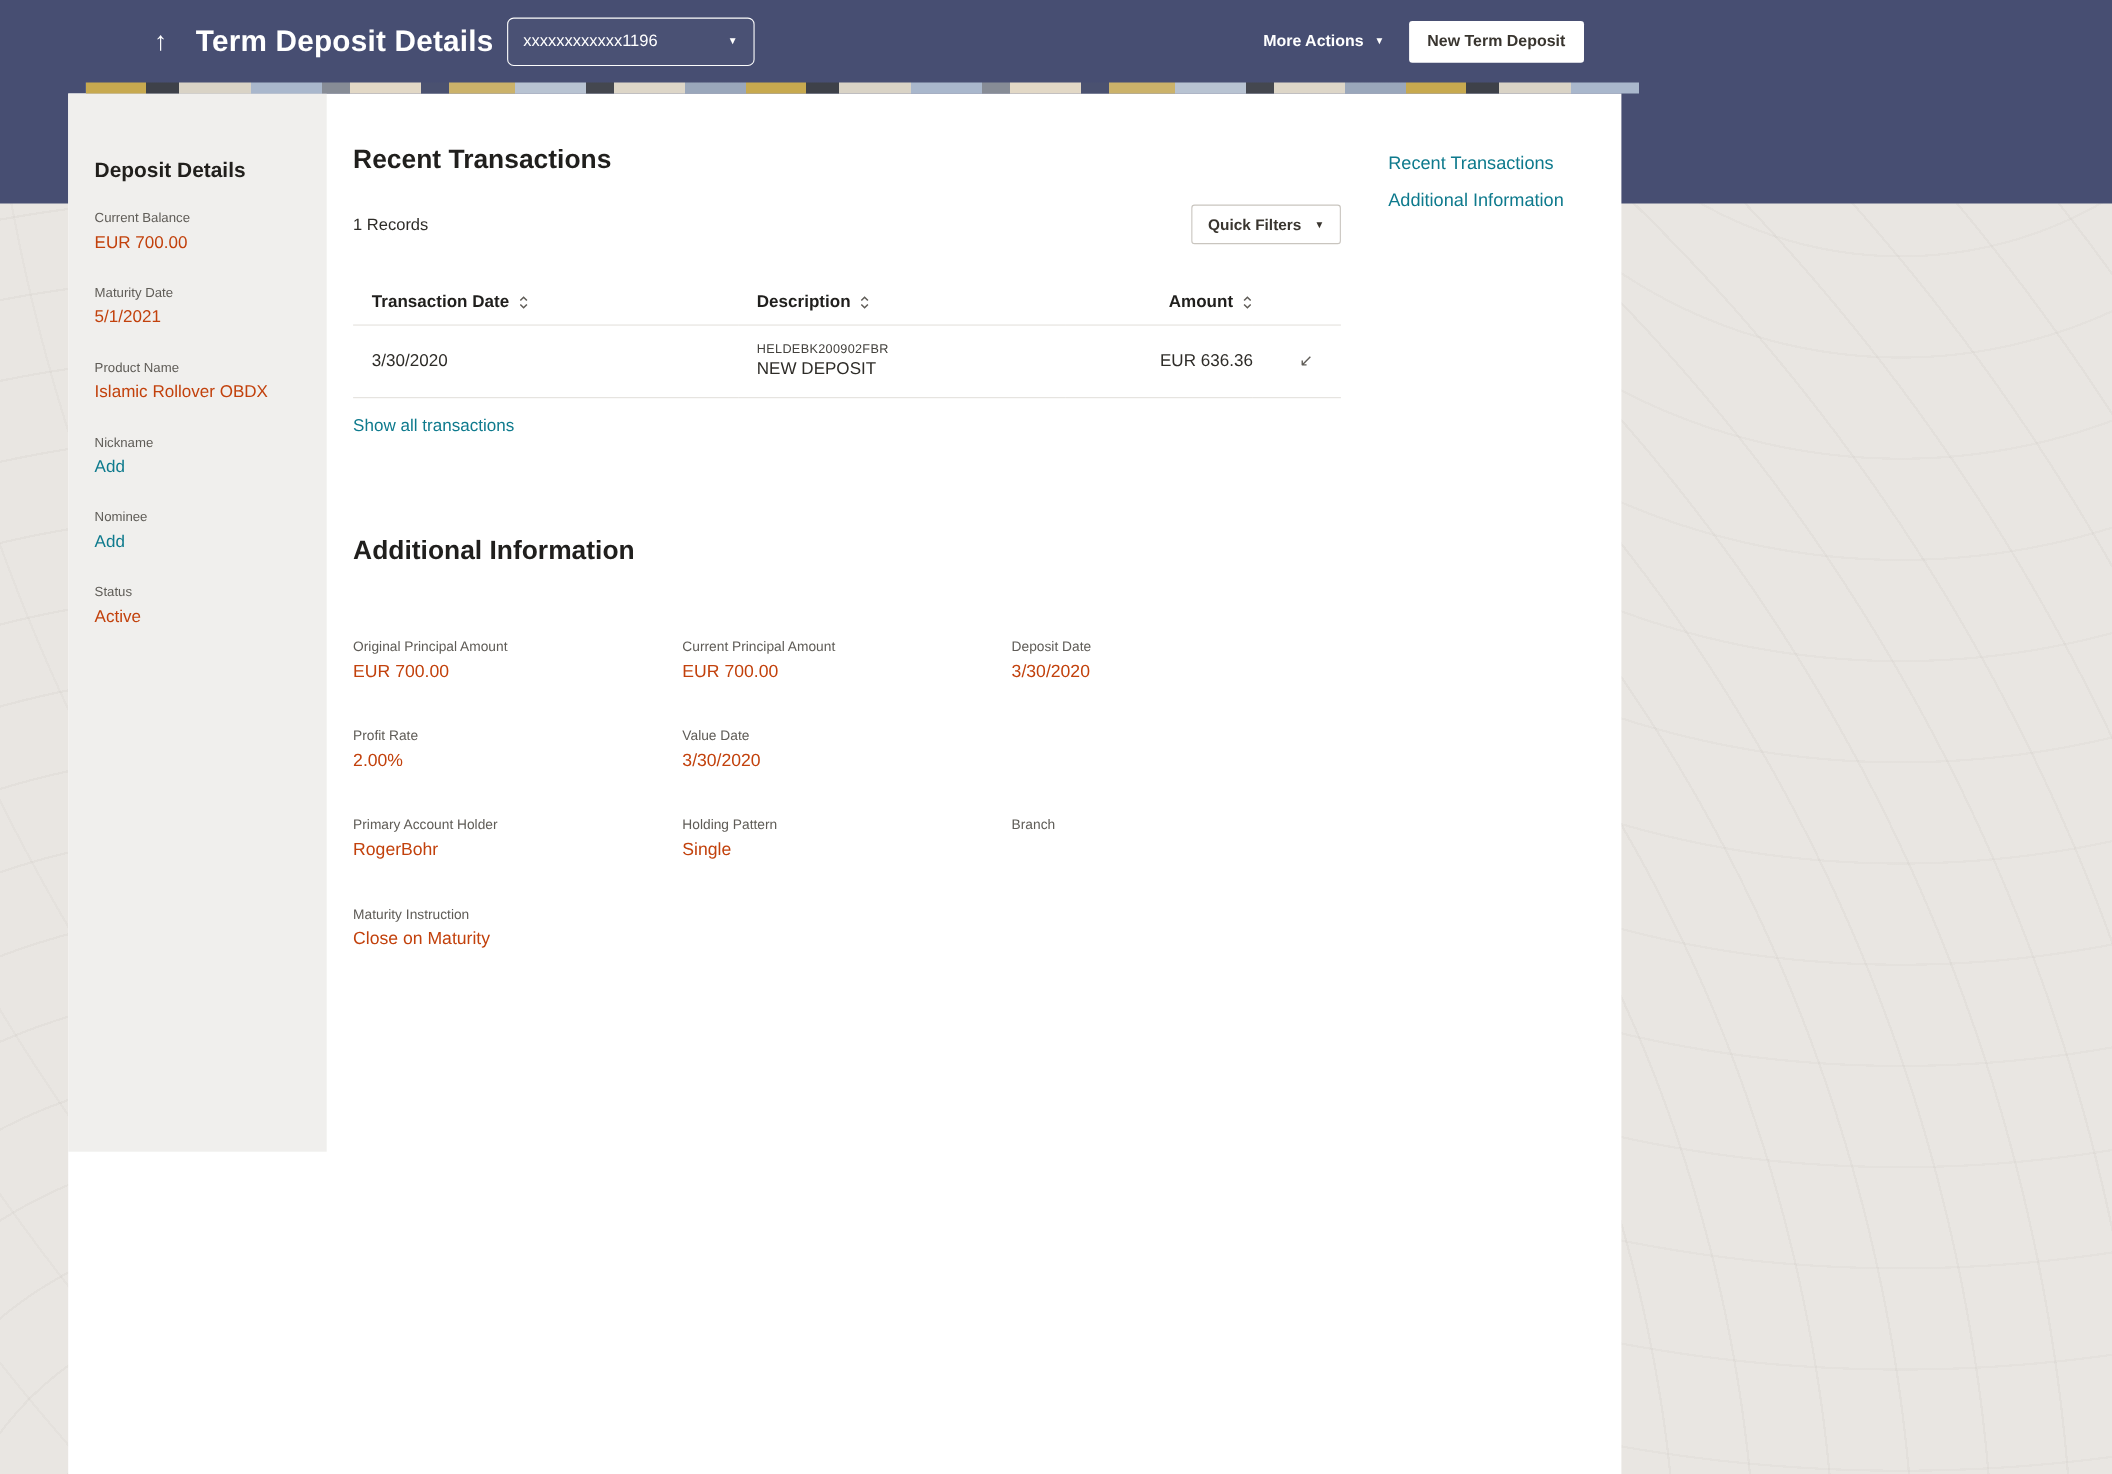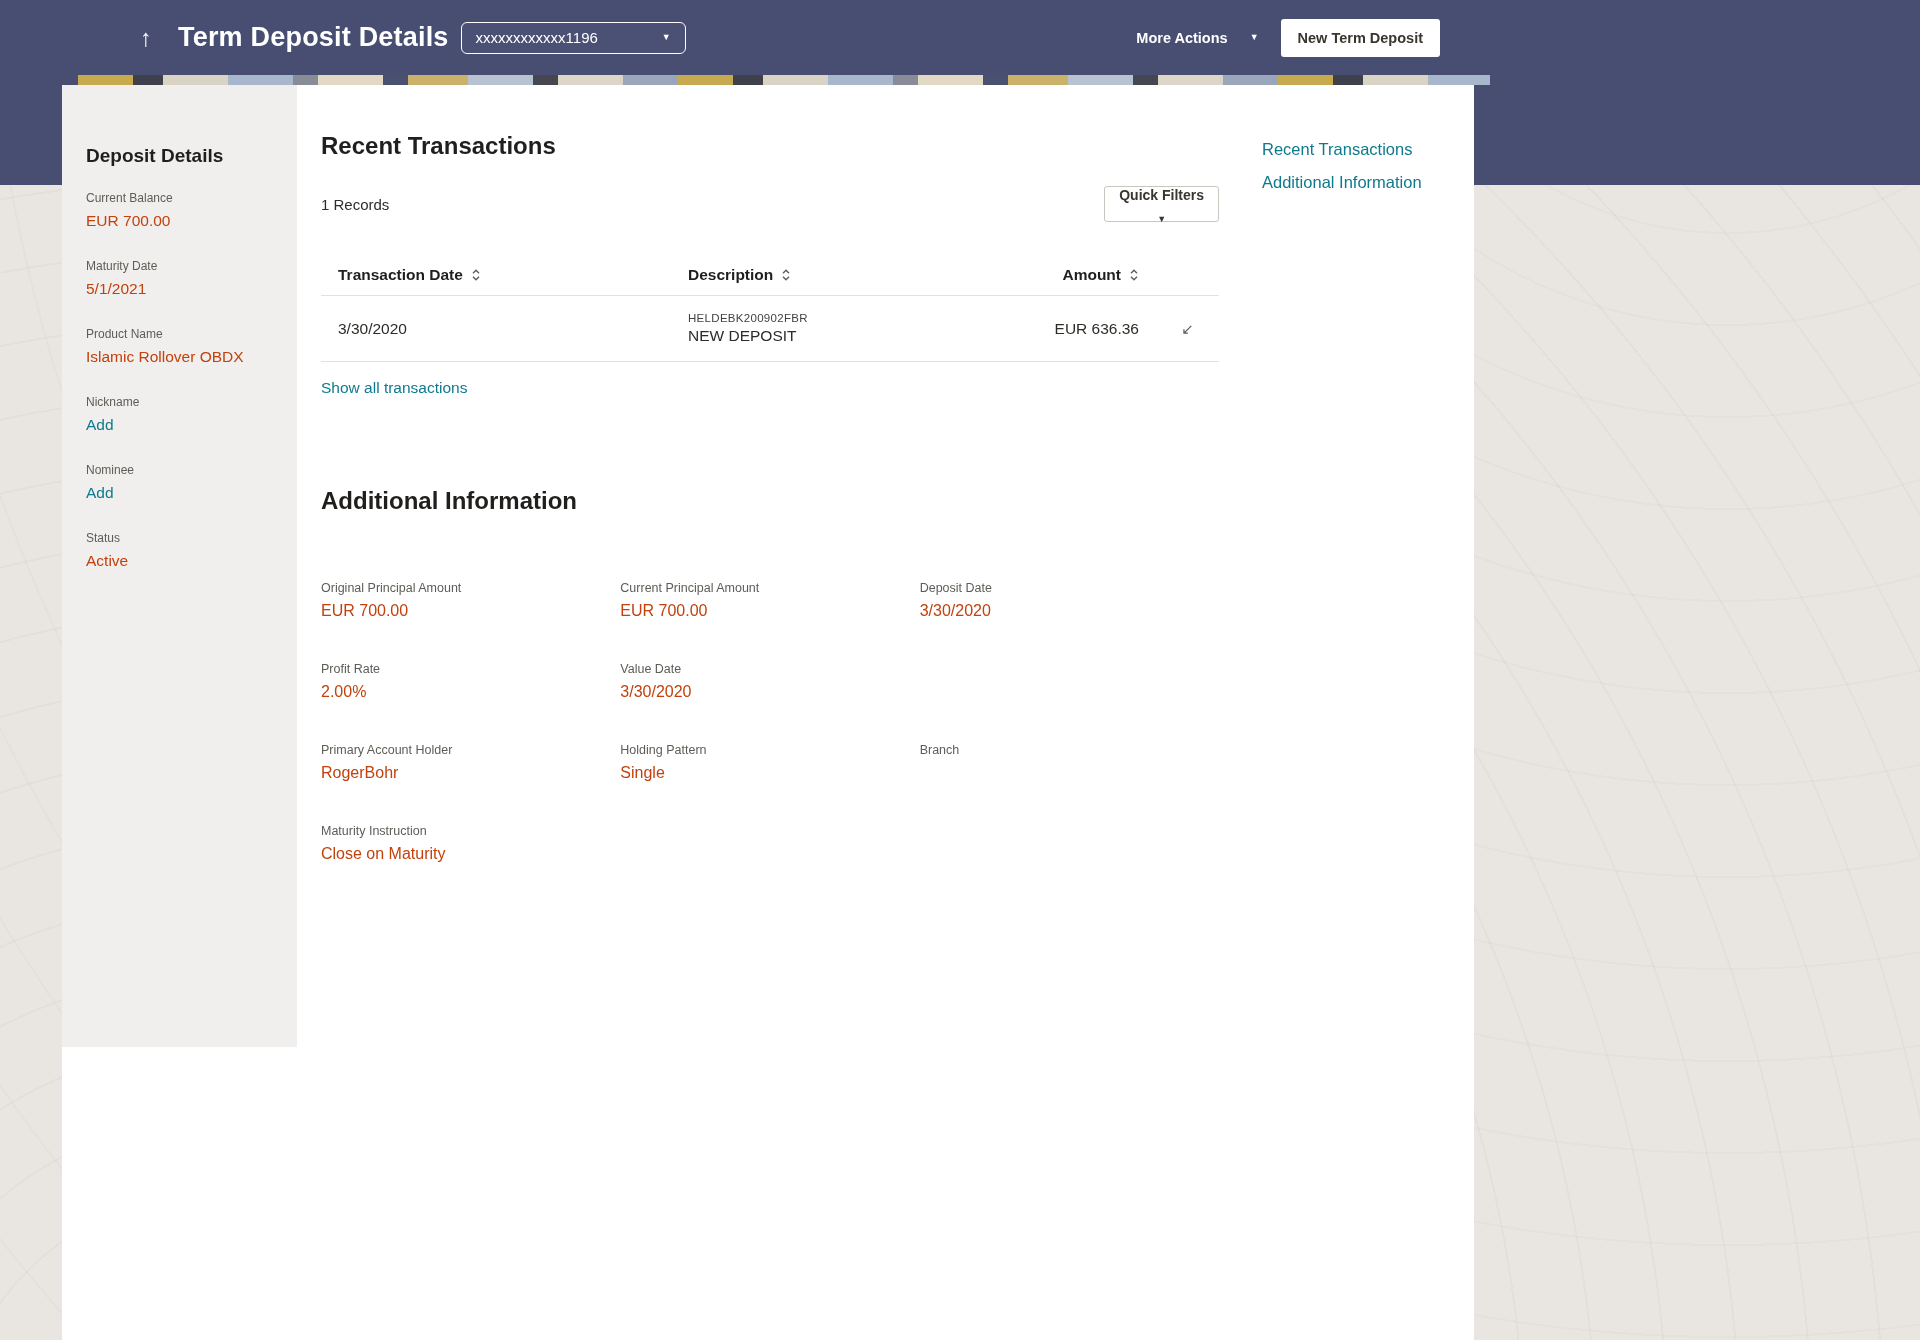--- a/index.html
+++ b/index.html
@@ -16,30 +16,30 @@
 
   
   .top-band { position:absolute; top:0; left:0; width:1920px; height:185px; background:#474e72; }
   .app-header {
     position:absolute; top:0; left:0; width:1920px; height:75px;
     display:flex; align-items:center; padding:0 480px 0 140px; z-index:5;
   }
   .back-arrow { color:#fff; font-size:24px; line-height:1; cursor:pointer; width:22px; }
   .page-title { color:#fff; font-size:27px; font-weight:bold; margin-left:16px; letter-spacing:.2px; white-space:nowrap; }
   .account-select {
-    margin-left:12px; width:225px; height:32px; border:1.5px solid #fdfdfd; border-radius:6px;
+    margin-left:12px; width:225px; height:44px; border:1.5px solid #fdfdfd; border-radius:6px;
     display:flex; align-items:center; justify-content:space-between; padding:0 14px;
     color:#fff; font-size:15px; cursor:pointer; background:rgba(255,255,255,0.02);
   }
   .chev { font-size:9px; line-height:1; }
   .account-select .chev { color:#fff; }
   .header-right { margin-left:auto; display:flex; align-items:center; gap:22px; }
   .more-actions {
     background:transparent; border:none; color:#fff; font-family:inherit;
-    font-size:14.5px; font-weight:bold; display:flex; align-items:center; gap:22px; cursor:pointer;
+    font-size:14.5px; font-weight:bold; display:flex; align-items:center; gap:10px; cursor:pointer;
   }
   .more-actions .chev { color:#fff; }
   .new-deposit {
     background:#fff; border:none; border-radius:3px; padding:11px 17px;
     color:#39352f; font-family:inherit; font-size:14.5px; font-weight:bold; cursor:pointer;
   }
 
   
   .banner-strip {
     position:absolute; top:75px; left:78px; width:1412px; height:10px; z-index:4;
@@ -64,21 +64,21 @@
   a.link, .link { color:#0e7a8d; text-decoration:none; cursor:pointer; }
 
   
   .main { flex:1; min-width:0; padding:47px 20px 0 24px; }
   .section-title { font-size:24px; font-weight:bold; color:#201f1d; }
   .records-row { margin-top:26px; display:flex; align-items:center; justify-content:space-between; }
   .records-count { font-size:15px; color:#2e2c28; }
   .quick-filters {
     background:#fff; border:1px solid #c9c5bf; border-radius:3px; height:36px; padding:0 14px;
     font-family:inherit; font-size:14px; font-weight:bold; color:#39352f;
-    display:flex; align-items:center; gap:12px; cursor:pointer;flex-direction:column;
+    display:flex; align-items:center; gap:12px; cursor:pointer;
   }
   .quick-filters .chev { color:#39352f; }
 
   
   .tx-table { width:100%; border-collapse:collapse; margin-top:33px; }
   .tx-table th {
     font-size:15.5px; font-weight:bold; color:#201f1d; text-align:left;
     padding:11px 0 11px 17px; border-bottom:1px solid #e4e1dd; white-space:nowrap;
   }
   .tx-table th.right, .tx-table td.right { text-align:right; padding-right:0; }

